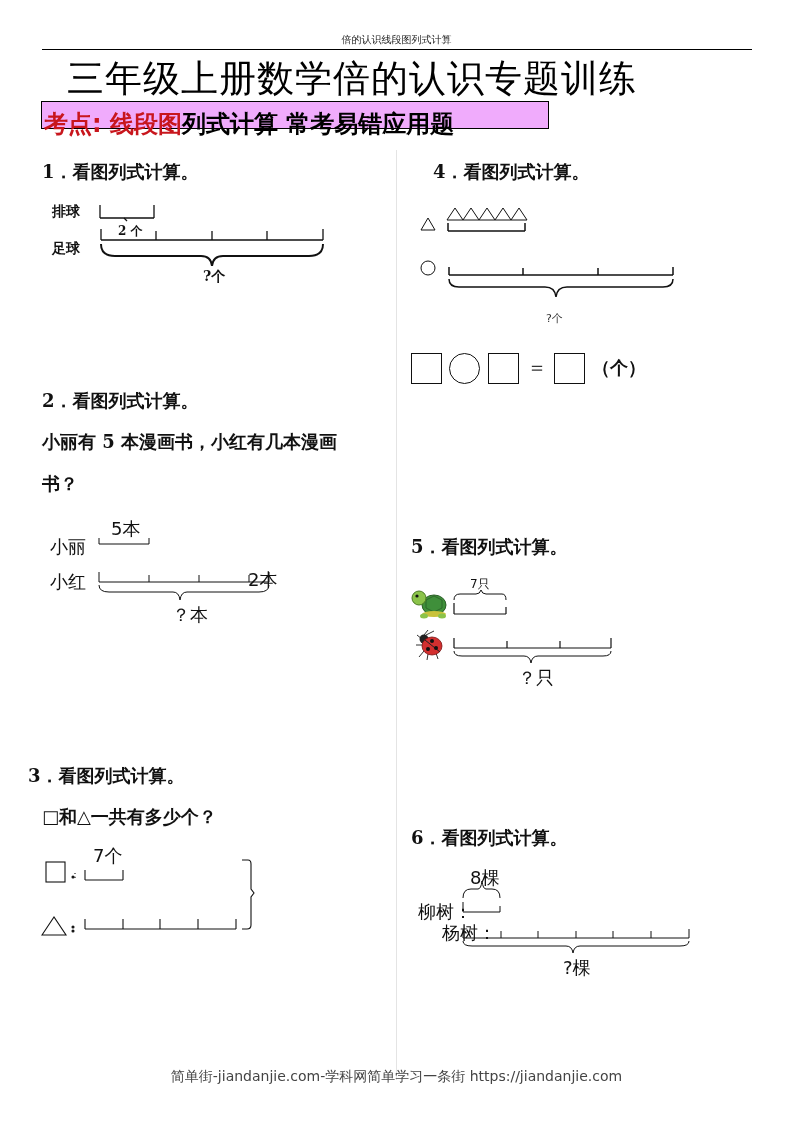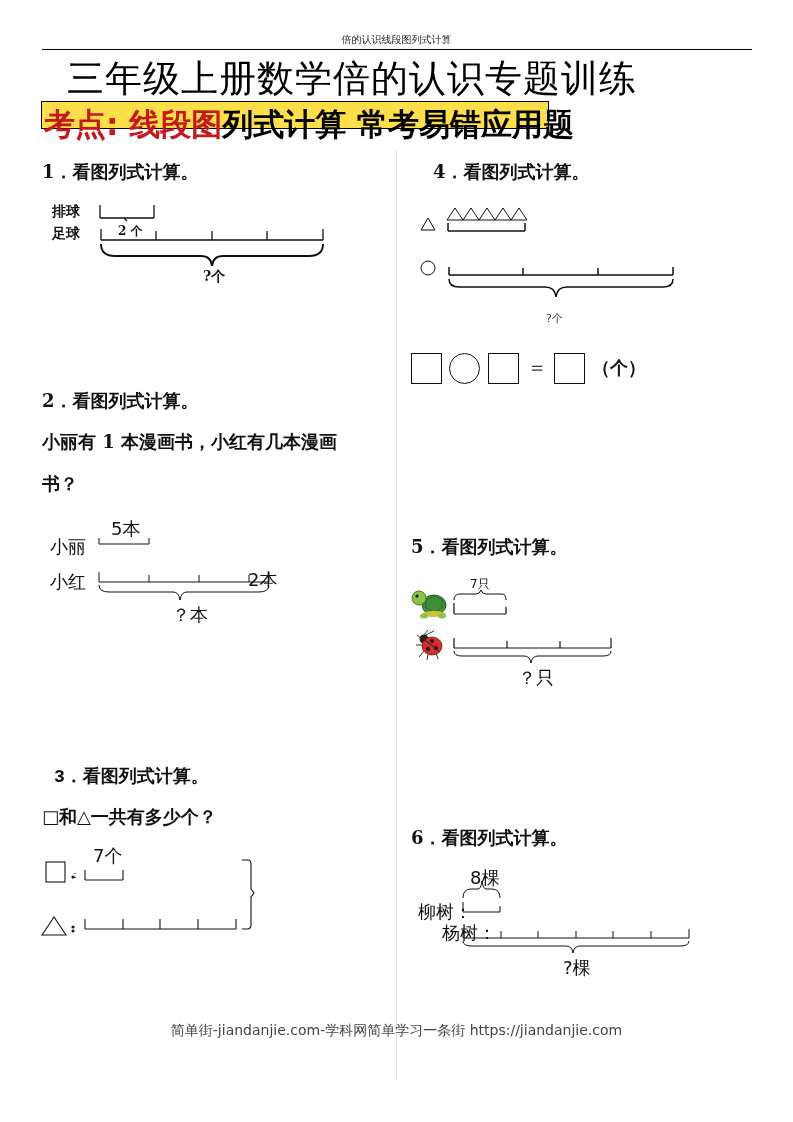--- a/index.html
+++ b/index.html
@@ -1,48 +1,48 @@
 <!DOCTYPE html>
 <html><head>
 <meta charset="utf-8">
 <style>
   html, body { margin: 0; padding: 0; background: #ffffff; }
   body { width: 793px; height: 1122px; position: relative; overflow: hidden; font-family: "DejaVu Serif", "Liberation Serif", serif; color: #111; }
   .running-header { position: absolute; top: 33px; left: 0; width: 793px; text-align: center; font-family: "DejaVu Sans", sans-serif; font-size: 10px; color: #222; }
   .header-rule { position: absolute; top: 49px; left: 42px; width: 710px; height: 1px; background: #000; }
   .main-title { position: absolute; top: 54px; left: 0; width: 704px; text-align: center; font-family: "DejaVu Sans", sans-serif; font-size: 37px; font-weight: normal; color: #000; letter-spacing: 1px; }
-  .topic-banner { position: absolute; top: 101px; left: 41px; width: 508px; height: 28px; background: #fde047; border: 1px solid #000; box-sizing: border-box; font-family: "DejaVu Sans", sans-serif; font-size: 31px; font-weight: bold; line-height: 44px; padding-left: 2px; white-space: nowrap; }
+  .topic-banner { position: absolute; top: 101px; left: 41px; width: 508px; height: 28px; background: #f0abfc; border: 1px solid #000; box-sizing: border-box; font-family: "DejaVu Sans", sans-serif; font-size: 24px; font-weight: bold; line-height: 44px; padding-left: 2px; white-space: nowrap; }
   .topic-banner .red { color: #c8161d; }
   .topic-banner .black { color: #000; }
   .col-divider { position: absolute; top: 150px; left: 396px; width: 1px; height: 930px; background: #e4e4e4; }
   .q-heading { position: absolute; font-family: "DejaVu Serif", serif; font-weight: bold; font-size: 18px; color: #111; white-space: nowrap; }
   .q-text { position: absolute; font-family: "DejaVu Serif", serif; font-weight: bold; font-size: 18px; color: #111; white-space: nowrap; }
   .lbl { position: absolute; font-family: "DejaVu Sans", sans-serif; font-size: 18px; color: #111; white-space: nowrap; }
   .lbl-b { font-weight: bold; font-family: "DejaVu Serif", serif; font-size: 14px; }
   svg.diagram { position: absolute; overflow: visible; }
-  .footer { position: absolute; top: 1022px; left: 0; width: 793px; text-align: center; font-family: "DejaVu Sans", sans-serif; font-size: 14px; color: #444; }
+  .footer { position: absolute; top: 1068px; left: 0; width: 793px; text-align: center; font-family: "DejaVu Sans", sans-serif; font-size: 14px; color: #444; }
   .eq-box { position: absolute; border: 1.5px solid #111; box-sizing: border-box; }
   .eq-circle { position: absolute; border: 1.5px solid #111; border-radius: 50%; box-sizing: border-box; }
   .eq-text { position: absolute; font-family: "DejaVu Sans", sans-serif; font-size: 20px; color: #333; }
 </style>
 </head>
 <body>
 
 <div class="running-header">倍的认识线段图列式计算</div>
 <div class="header-rule"></div>
 <div class="main-title">三年级上册数学倍的认识专题训练</div>
 <div class="topic-banner">
   <span class="red">考点: 线段图</span><span class="black">列式计算 常考易错应用题</span>
 </div>
 <div class="col-divider"></div>
 
 <div>
   <div class="q-heading" style="left:42px; top:160px;">1．看图列式计算。</div>
   <div class="lbl lbl-b" style="left:52px; top:203px;">排球</div>
-  <div class="lbl lbl-b" style="left:52px; top:225px;">足球</div>
+  <div class="lbl lbl-b" style="left:52px; top:240px;">足球</div>
   <svg class="diagram" style="left:95px; top:200px;" width="240" height="80">
 
     <g stroke="#111" stroke-width="1.3" fill="none">
       <line x1="5" y1="5" x2="5" y2="18"></line>
       <line x1="5" y1="18" x2="59" y2="18"></line>
       <line x1="59" y1="5" x2="59" y2="18"></line>
       <line x1="29" y1="18" x2="32" y2="21"></line>
 
       <line x1="6" y1="29" x2="6" y2="40"></line>
       <line x1="6" y1="40" x2="228" y2="40"></line>
@@ -53,21 +53,21 @@
 
       <path d="M6 44 Q6 56 20 56 L106 56 Q116 56 117 66 Q118 56 128 56 L214 56 Q228 56 228 44" stroke-width="2"></path>
     </g>
   </svg>
   <div class="lbl lbl-b" style="left:118px; top:223px; font-size:12px;">2 个</div>
   <div class="lbl lbl-b" style="left:203px; top:268px;">?个</div>
 </div>
 
 <div>
   <div class="q-heading" style="left:42px; top:389px;">2．看图列式计算。</div>
-  <div class="q-text" style="left:42px; top:430px;">小丽有 1 本漫画书，小红有几本漫画</div>
+  <div class="q-text" style="left:42px; top:430px;">小丽有 5 本漫画书，小红有几本漫画</div>
   <div class="q-text" style="left:42px; top:472px;">书？</div>
   <div class="lbl" style="left:50px; top:535px;">小丽</div>
   <div class="lbl" style="left:50px; top:570px;">小红</div>
   <div class="lbl" style="left:111px; top:517px;">5本</div>
   <div class="lbl" style="left:248px; top:557px;margin-top:11px;">2本</div>
   <svg class="diagram" style="left:95px; top:530px;" width="180" height="70">
     <g stroke="#111" stroke-width="1" fill="none">
       <line x1="4" y1="8" x2="4" y2="14"></line>
       <line x1="4" y1="14" x2="54" y2="14"></line>
       <line x1="54" y1="8" x2="54" y2="14"></line>
@@ -77,21 +77,21 @@
       <line x1="104" y1="45" x2="104" y2="52"></line>
       <line x1="154" y1="45" x2="154" y2="52"></line>
       <line x1="174" y1="42" x2="174" y2="52"></line>
       <path d="M4 55 Q4 62 14 62 L78 62 Q84 62 85 70 Q86 62 92 62 L164 62 Q174 62 174 55"></path>
     </g>
   </svg>
   <div class="lbl" style="left:172px; top:603px;">？本</div>
 </div>
 
 <div>
-  <div class="q-heading" style="left:54px; top:764px;font-family:Liberation Mono, monospace;">3．看图列式计算。</div>
+  <div class="q-heading" style="left:28px; top:764px;">3．看图列式计算。</div>
   <div class="q-text" style="left:42px; top:805px;">□和△一共有多少个？</div>
   <div class="lbl" style="left:93px; top:844px;">7个</div>
   <svg class="diagram" style="left:40px; top:855px;" width="230" height="85">
     <g stroke="#111" stroke-width="1.1" fill="none">
 
       <rect x="6" y="7" width="19" height="20"></rect>
       <circle cx="33" cy="22" r="1" fill="#111"></circle>
       <circle cx="33" cy="18" r="0"></circle>
 
       <path d="M2 80 L14 62 L26 80 Z"></path>

